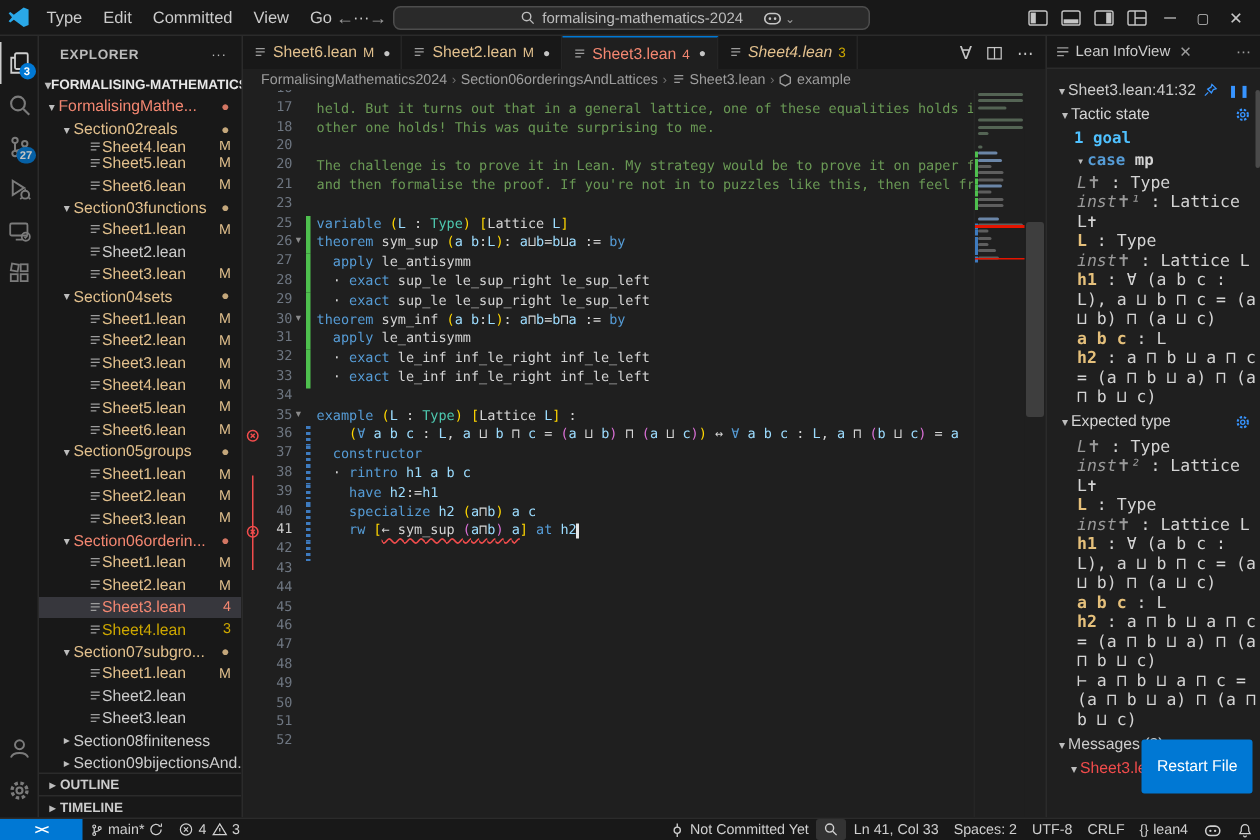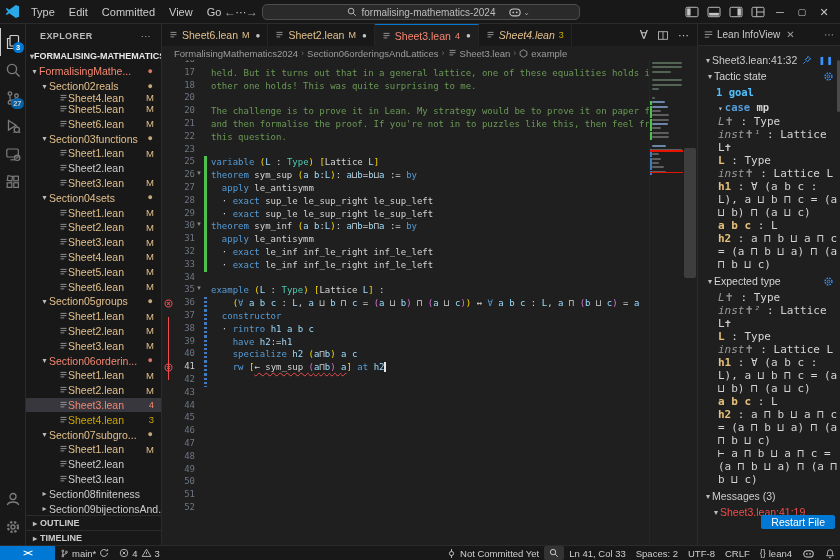--- a/index.html
+++ b/index.html
@@ -95,21 +95,21 @@
   .iv-goal{color:#4fc1ff;font-weight:bold;font-size:10.5px;margin:4px 0 3px 10px;font-family:"DejaVu Sans Mono","DejaVu Sans",monospace}
   .iv-case{margin:0 0 2px 12px;font-size:10.5px;font-family:"DejaVu Sans Mono","DejaVu Sans",monospace;font-weight:bold}
   .iv-case .ckw{color:#569cd6}.iv-case .cnm{color:#d4d4d4}
   .iv-rows{margin-left:12px;width:121px;font-family:"DejaVu Sans Mono","DejaVu Sans",monospace;font-size:11px;line-height:13px;margin-bottom:4px}
   .iv-row{white-space:pre-wrap;word-break:normal;overflow-wrap:break-word}
   .iv-acc{color:#e5c07b;font-weight:bold}
   .iv-inacc{color:#9a9a9a;font-style:italic}
   .iv-txt{color:#d4d4d4}
   .iv-msg-sub{color:#f14c4c}
   .iv-scroll{position:absolute;right:0;top:14px;width:3px;height:52px;background:#4a4a4a;border-radius:2px}
-  .restart-btn{position:absolute;right:5px;bottom:16px;background:#0078d4;color:#ffffff;border:none;font-size:10.5px;padding:1px 10px;border-radius:2px;font-family:"Liberation Sans",sans-serif;z-index:3}
+  .restart-btn{position:absolute;right:5px;bottom:16px;background:#0078d4;color:#ffffff;border:none;font-size:10.5px;padding:12px 10px;border-radius:2px;font-family:"Liberation Sans",sans-serif;z-index:3}
 
   
   .statusbar{height:15px;background:#181818;border-top:1px solid #2b2b2b;display:flex;align-items:center;font-size:9.5px;color:#cfcfcf;position:relative}
   .st-remote{width:55px;height:100%;background:#0078d4;color:#fff;display:flex;align-items:center;justify-content:center;font-weight:bold;font-size:9px;letter-spacing:-1px}
   .st-item{display:flex;align-items:center;gap:3px;padding:0 5px;height:100%}
   .st-right{margin-left:auto;display:flex;align-items:center;height:100%}
   .st-box{background:#333333;border-radius:2px}
 </style>
 </head>
 <body>
@@ -660,27 +660,20 @@
             <span class="fold"></span>
             <span class="gitm"></span>
             <pre><span class="tk-cm">The challenge is to prove it in Lean. My strategy would be to prove it on paper fi</span></pre>
           </div>
           <div class="cl">
             <span class="glyph"></span>
             <span class="lnum">21</span>
             <span class="fold"></span>
             <span class="gitm"></span>
             <pre><span class="tk-cm">and then formalise the proof. If you're not in to puzzles like this, then feel fre</span></pre>
-          </div>
-          <div class="cl">
-            <span class="glyph"></span>
-            <span class="lnum">22</span>
-            <span class="fold"></span>
-            <span class="gitm"></span>
-            <pre><span class="tk-cm">this question.</span></pre>
           </div>
           <div class="cl">
             <span class="glyph"></span>
             <span class="lnum">23</span>
             <span class="fold"></span>
             <span class="gitm"></span>
             <pre></pre>
           </div>
           <div class="cl">
             <span class="glyph"></span>

